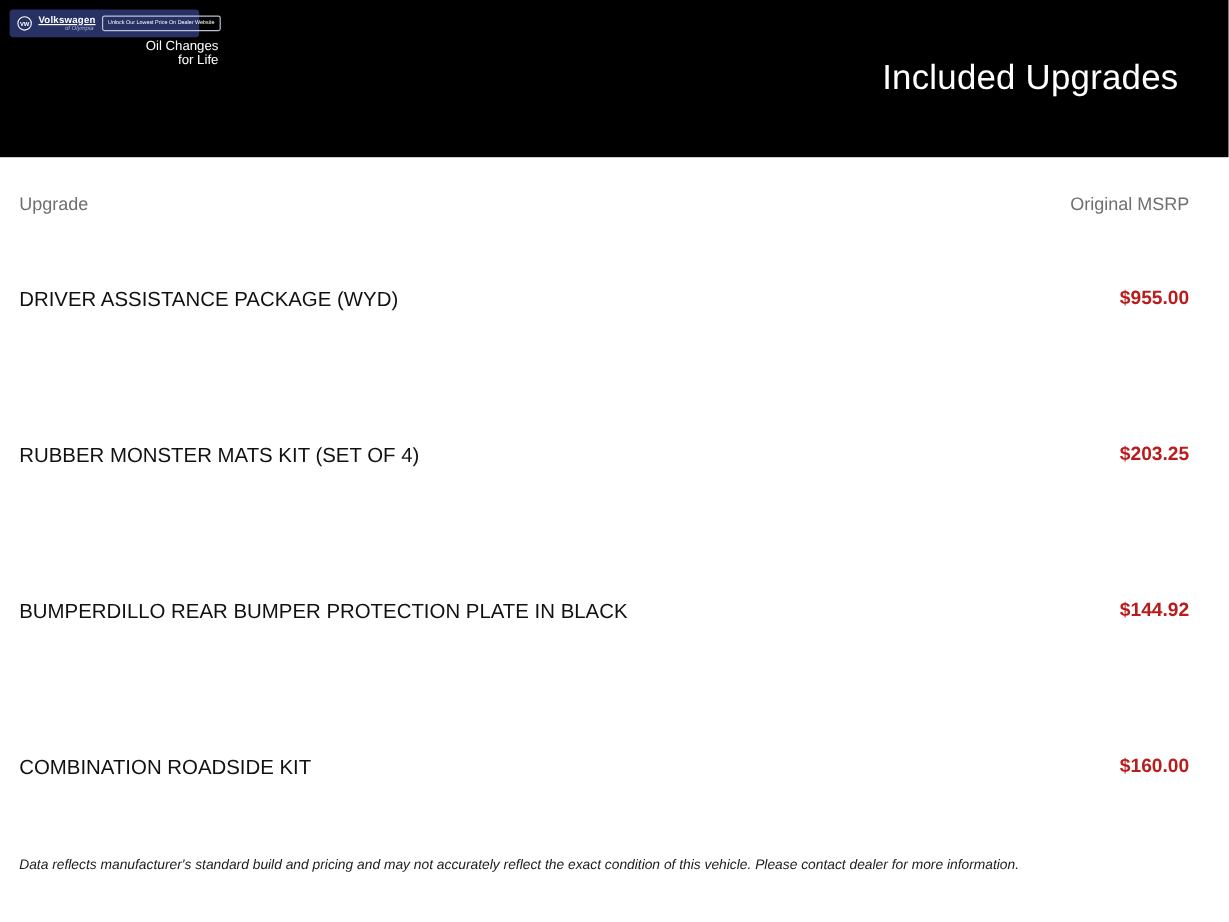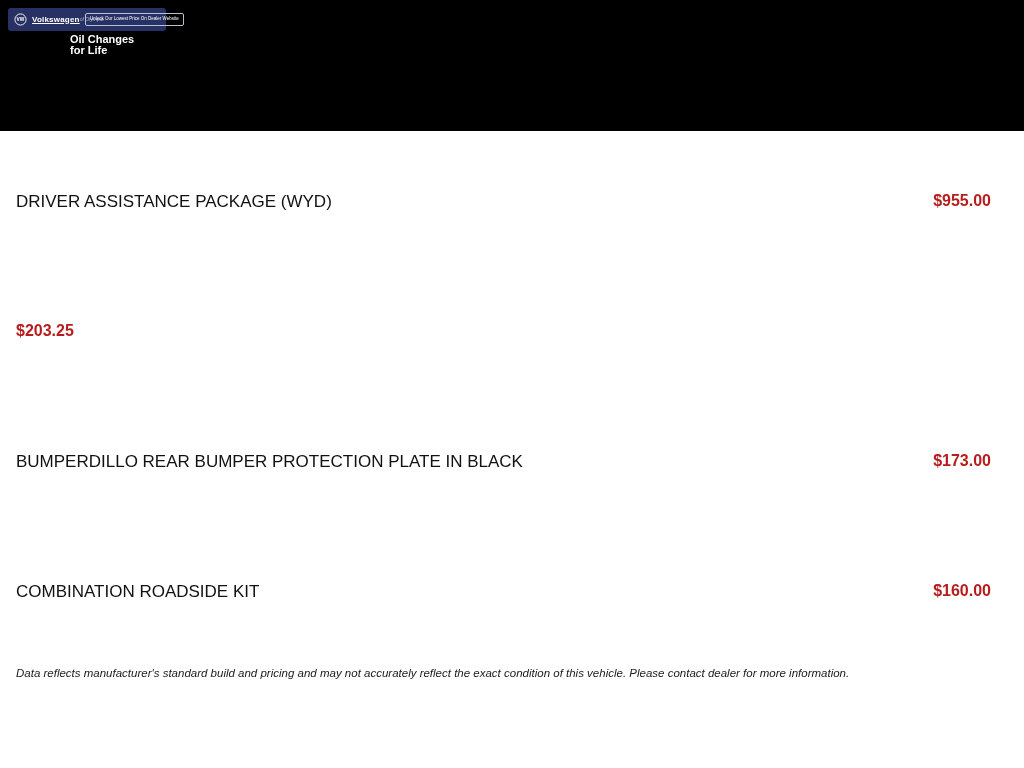--- a/index.html
+++ b/index.html
@@ -39,21 +39,21 @@
     cursor: pointer;
   }
   .vw-roundel {
     flex: 0 0 auto;
     width: 13px;
     height: 13px;
     display: block;
   }
   .brand-block {
     display: flex;
-    flex-direction: row;
+    flex-direction: column;
     line-height: 1;
     min-width: 46px;
   }
   .brand-name {
     color: #ffffff;
     font-size: 8px;
     font-weight: bold;
     text-decoration: underline;
     letter-spacing: 0.2px;
     white-space: nowrap;
@@ -78,23 +78,23 @@
     padding: 3px 4px;
     white-space: nowrap;
     font-family: "Liberation Sans", sans-serif;
     cursor: pointer;
   }
   .tagline {
     position: absolute;
     left: 70px;
     top: 34px;
     width: 112px;
-    text-align: left;
-    color: #ffffff;
-    font-weight: bold;
+    text-align: right;
+    color: #ffffff;
+    font-weight: normal;
     font-size: 11px;
     line-height: 11px;
   }
   .hero-title {
     position: absolute;
     top: 49px;
     right: 42px;
     color: #ffffff;
     font-size: 29px;
     font-weight: 400;
@@ -163,37 +163,43 @@
         <span class="brand-sub">of Olympia</span>
       </div>
       <button class="badge-cta">Unlock Our Lowest Price On Dealer Website</button>
     </div>
 
     <div class="tagline">
       <div>Oil Changes</div>
       <div>for Life</div>
     </div>
 
+    <div class="hero-title">Included Upgrades</div>
   </div>
 
+  <div class="table-header">
+    <span class="col-label">Upgrade</span>
+    <span class="col-label">Original MSRP</span>
+  </div>
 
   <div class="table-body">
 
     <div class="upgrade-row">
       <span class="upgrade-name">DRIVER ASSISTANCE PACKAGE (WYD)</span>
       <span class="upgrade-price">$955.00</span>
     </div>
 
     <div class="upgrade-row">
+      <span class="upgrade-name">RUBBER MONSTER MATS KIT (SET OF 4)</span>
       <span class="upgrade-price">$203.25</span>
     </div>
 
     <div class="upgrade-row">
       <span class="upgrade-name">BUMPERDILLO REAR BUMPER PROTECTION PLATE IN BLACK</span>
-      <span class="upgrade-price">$173.00</span>
+      <span class="upgrade-price">$144.92</span>
     </div>
 
     <div class="upgrade-row">
       <span class="upgrade-name">COMBINATION ROADSIDE KIT</span>
       <span class="upgrade-price">$160.00</span>
     </div>
 
   </div>
 
   <div class="disclaimer">Data reflects manufacturer's standard build and pricing and may not accurately reflect the exact condition of this vehicle. Please contact dealer for more information.</div>

